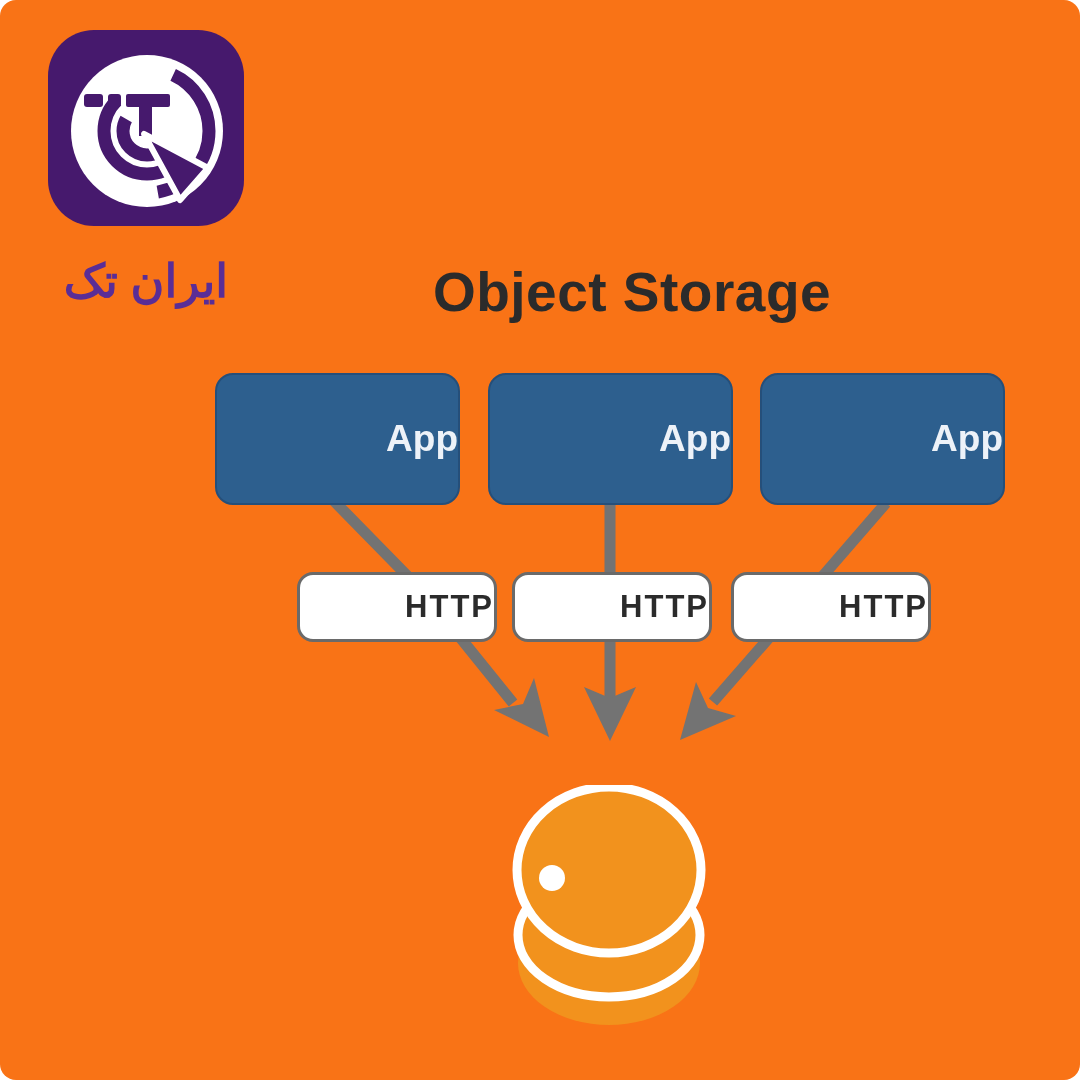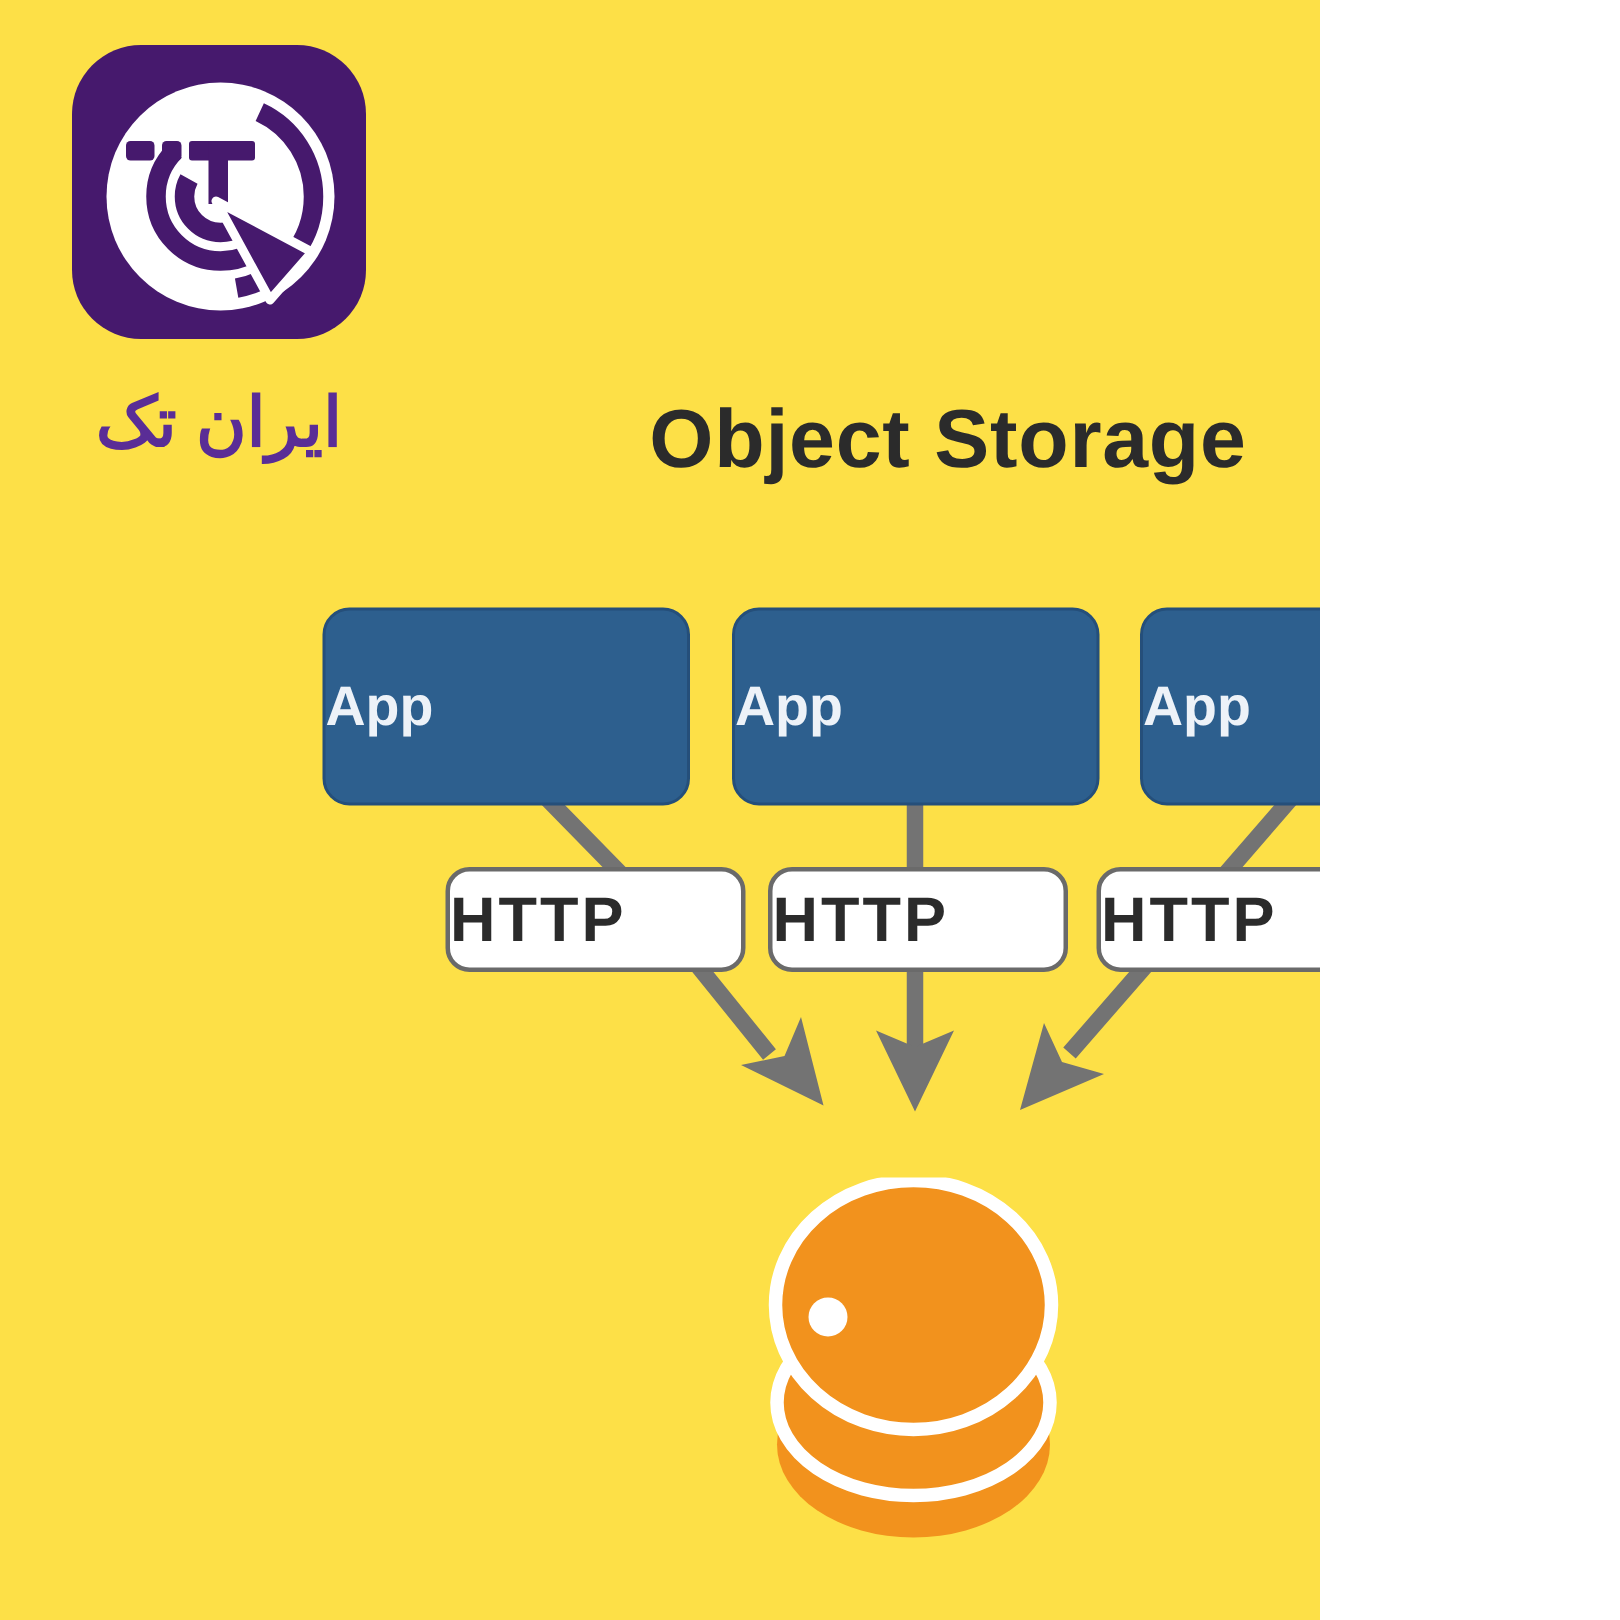--- a/index.html
+++ b/index.html
@@ -1,22 +1,23 @@
 <!DOCTYPE html>
 <html style="--brand-purple: #46196D; --brand-text-purple: #5A2D96; --title-dark: #2B2B2B; --app-blue: #2D5F8E; --app-label: #EDF2F8; --http-border: #6A6A6A; --arrow-gray: #737373; --storage-orange: #F2921D;"><head>
 <meta charset="utf-8">
 <style>
   html, body { margin: 0; padding: 0; background: #ffffff; }
   .canvas {
     position: relative;
-    width: 880px;
+    width: 1080px;
     height: 1080px;
-    background: #fde047;
+    background: #f97316;
     overflow: hidden;
     font-family: "Liberation Sans", sans-serif;
+    border-radius: 16px;
   }
 
   
   .logo-box {
     position: absolute;
     left: 48px; top: 30px;
     width: 196px; height: 196px;
     background: var(--brand-purple, #46196D);
     border-radius: 46px;
   }
@@ -57,47 +58,46 @@
     stroke: var(--arrow-gray, #737373);
     stroke-width: 11;
   }
   .arrow-head { fill: var(--arrow-gray, #737373); }
 
   
   .node {
     position: absolute;
     display: flex;
     align-items: center;
-    justify-content: flex-start;
+    justify-content: flex-end;
     box-sizing: border-box;
     z-index: 2;
-    margin-top: 32px;
   }
   .app-node {
     top: 373px;
     width: 245px; height: 132px;
     background: var(--app-blue, #2D5F8E);
     border: 2px solid #254F7A;
     border-radius: 18px;
     color: var(--app-label, #EDF2F8);
     font-size: 37px;
     font-weight: bold;
   }
   .app-1 { left: 215px; }
   .app-2 { left: 488px; }
   .app-3 { left: 760px; }
 
   .http-node {
-    top: 546px;
+    top: 572px;
     width: 200px; height: 70px;
     background: #ffffff;
     border: 3px solid var(--http-border, #6A6A6A);
     border-radius: 16px;
     color: var(--title-dark, #2B2B2B);
-    font-size: 42px;
+    font-size: 31px;
     font-weight: bold;
     letter-spacing: 2px;
   }
   .http-1 { left: 297px; }
   .http-2 { left: 512px; }
   .http-3 { left: 731px; }
 
   
   .storage {
     position: absolute;

